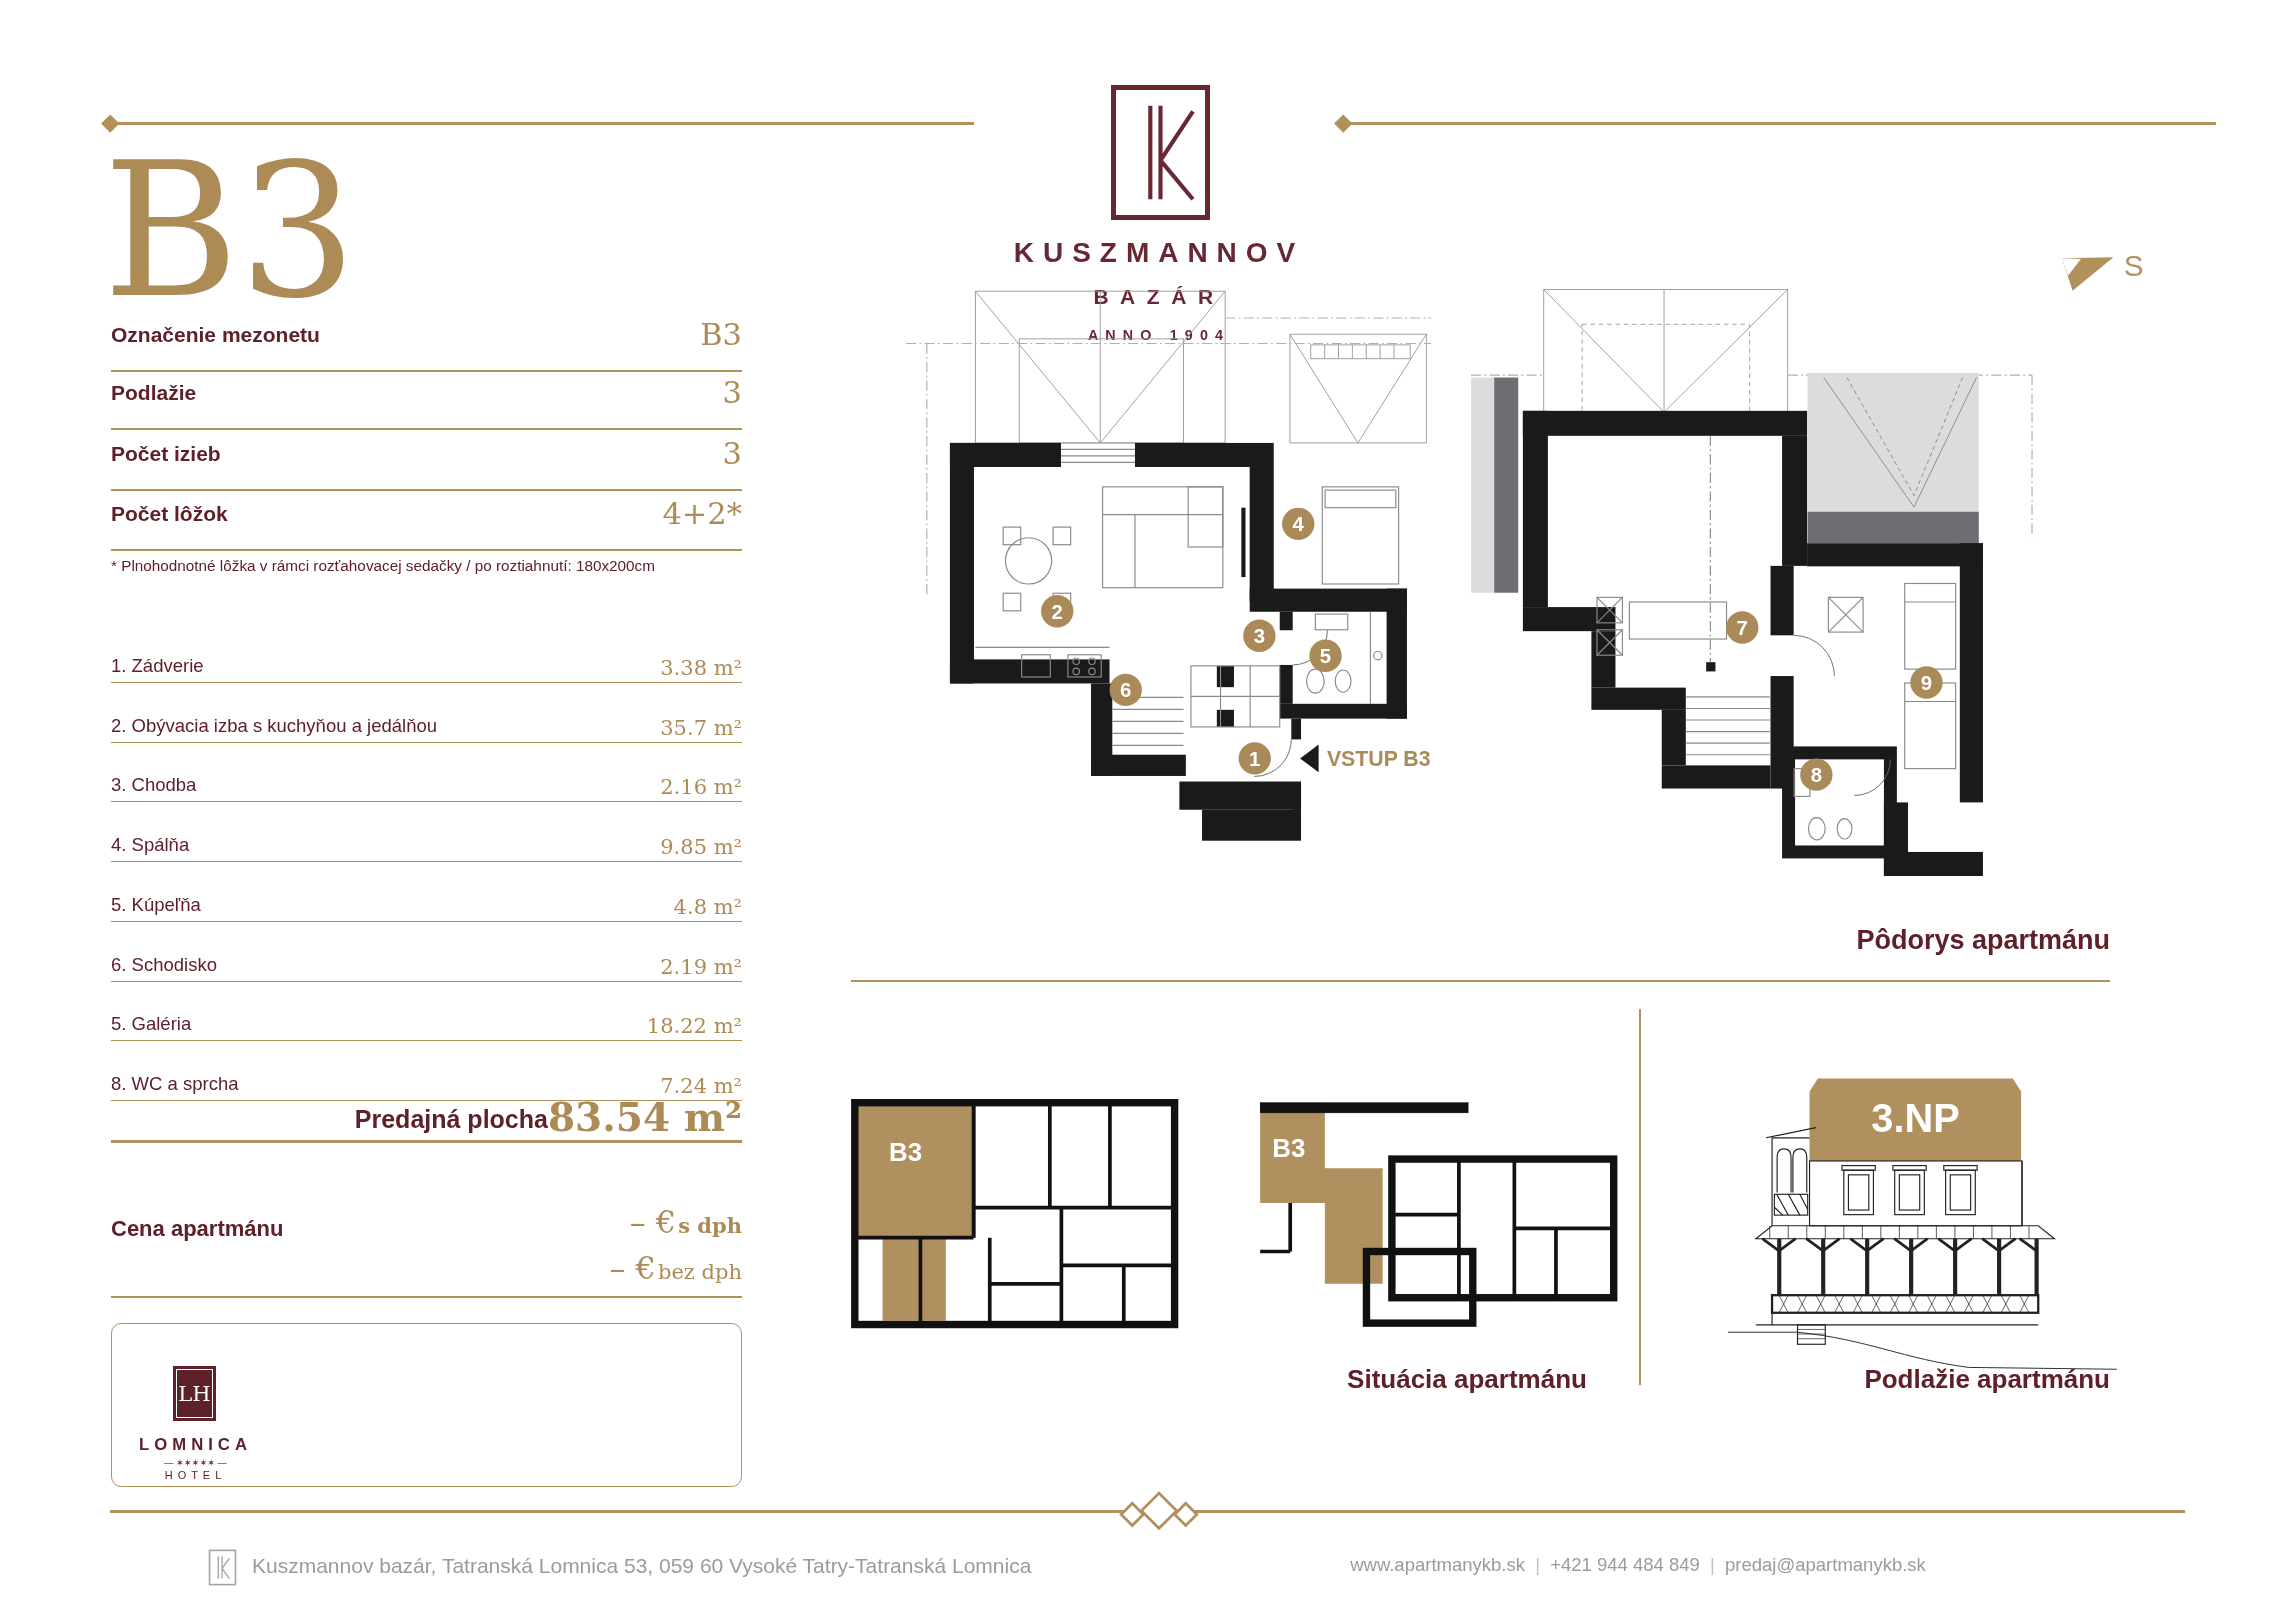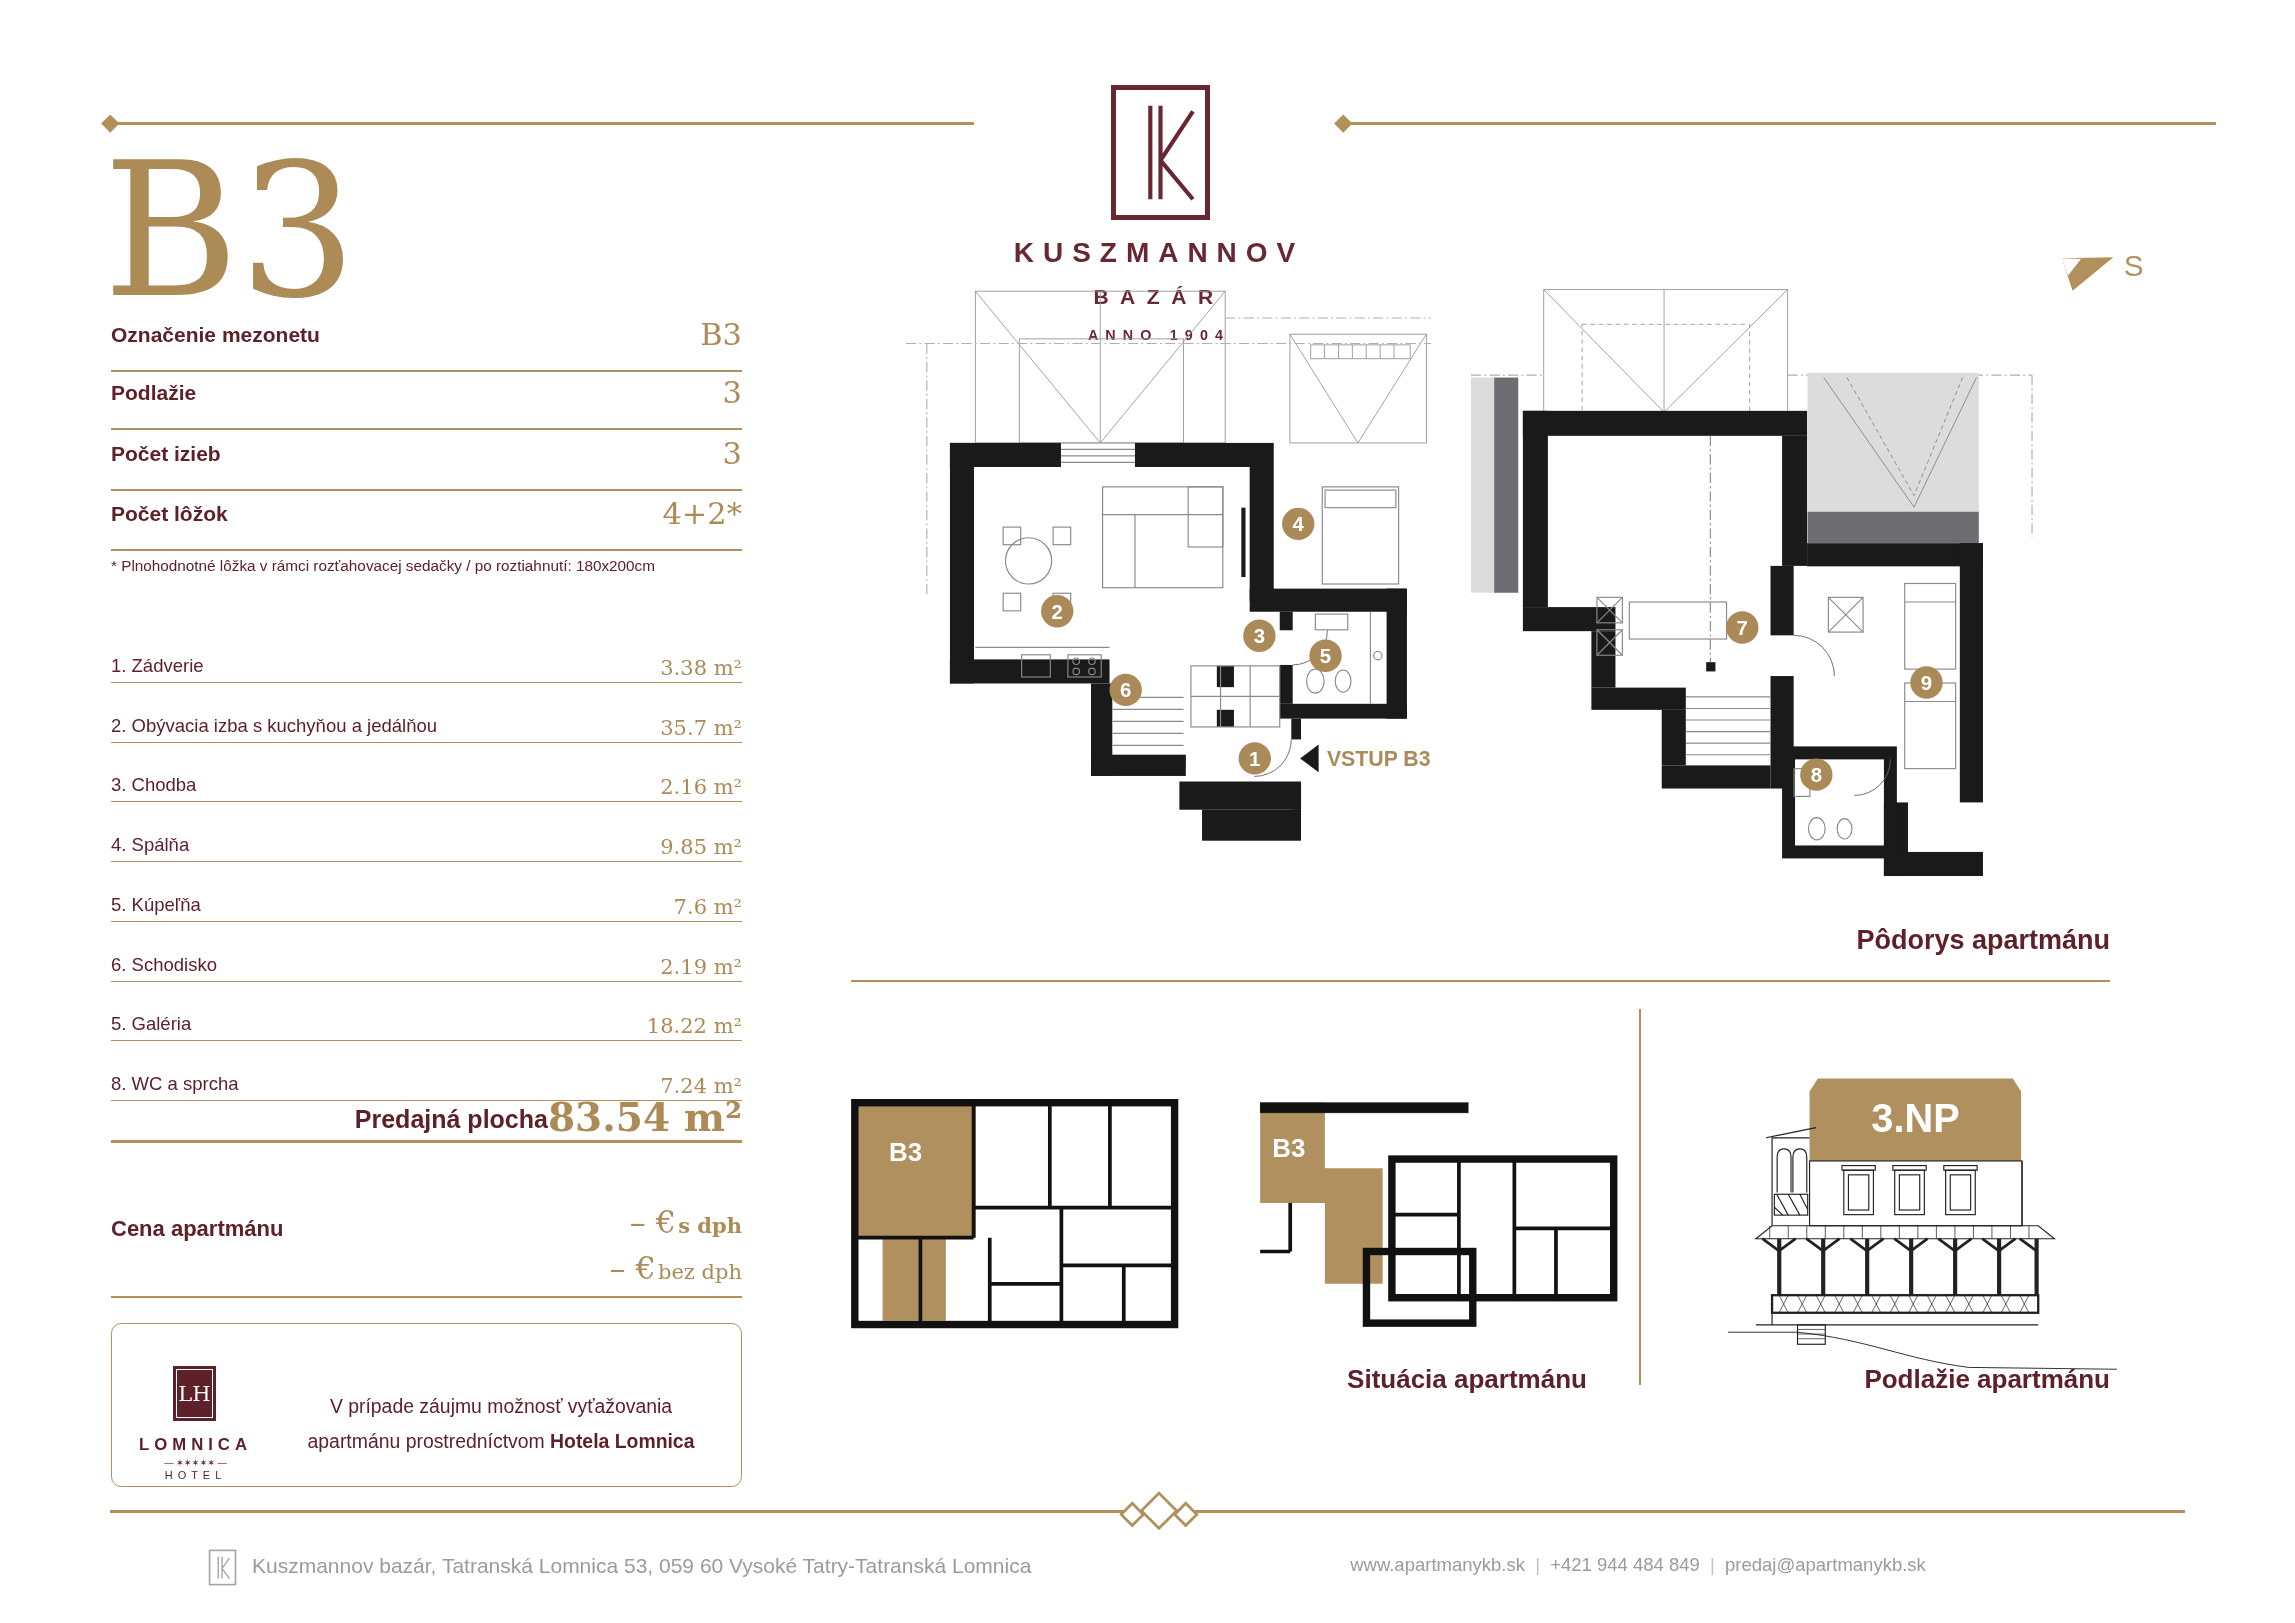--- a/index.html
+++ b/index.html
@@ -141,21 +141,21 @@
 <div class="abs room-row" style="top:763px;height:39px">
   <span class="lbl">3. Chodba</span>
   <span class="val">2.16 m²</span>
 </div>
 <div class="abs room-row" style="top:823px;height:39px">
   <span class="lbl">4. Spálňa</span>
   <span class="val">9.85 m²</span>
 </div>
 <div class="abs room-row" style="top:883px;height:39px">
   <span class="lbl">5. Kúpeľňa</span>
-  <span class="val">7.6 m²</span>
+  <span class="val">4.8 m²</span>
 </div>
 <div class="abs room-row" style="top:943px;height:39px">
   <span class="lbl">6. Schodisko</span>
   <span class="val">2.19 m²</span>
 </div>
 <div class="abs room-row" style="top:1002px;height:39px">
   <span class="lbl">5. Galéria</span>
   <span class="val">18.22 m²</span>
 </div>
 <div class="abs room-row" style="top:1062px;height:39px">
@@ -180,24 +180,20 @@
 <div class="abs" id="price-rule"></div>
 
 <div class="abs" id="hotel-box">
   <div class="abs" id="lh-box">
     <div id="lh-border"></div>
     <span class="mono">LH</span>
   </div>
   <div class="abs" id="lomnica-name">LOMNICA</div>
   <div class="abs" id="lomnica-stars">— ✶✶✶✶✶ —</div>
   <div class="abs" id="lomnica-type">HOTEL</div>
-  <div class="abs" id="hotel-text">
-    <span>V prípade záujmu možnosť vyťažovania</span><br>
-    <span>apartmánu prostredníctvom </span><b>Hotela Lomnica</b>
-  </div>
 </div>
 
 <svg viewBox="0 0 1135 1190" style="left:906px;top:290px;width:525px;height:551px">
   <g stroke="#9a9a9a" stroke-width="2" fill="none">
     <rect x="150" y="2" width="540" height="328"></rect>
     <path d="M150,2 L420,330 M690,2 L420,330 M420,2 V330"></path>
     <rect x="245" y="105" width="355" height="225"></rect>
     <rect x="830" y="95" width="295" height="235"></rect>
     <path d="M830,95 L977,330 M1125,95 L977,330"></path>
     <rect x="875" y="118" width="215" height="30"></rect>

